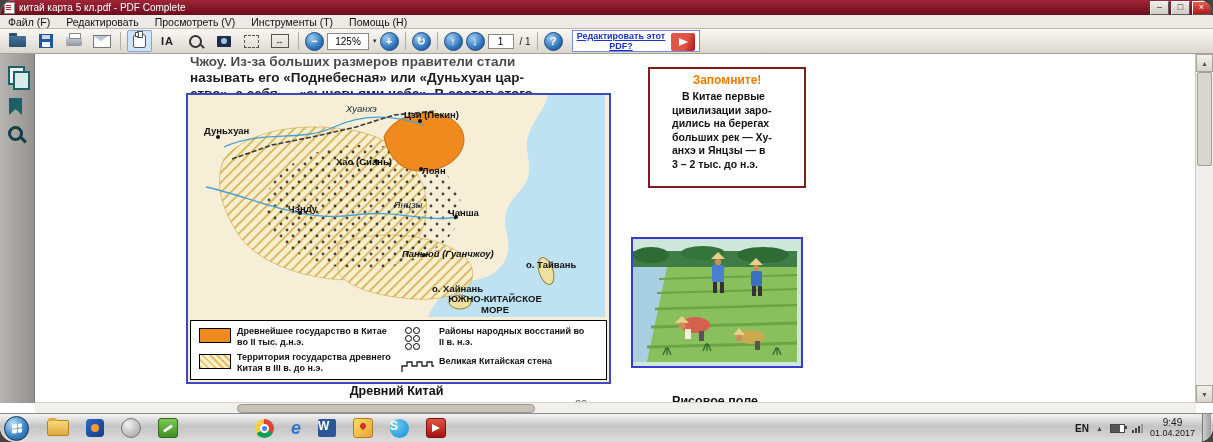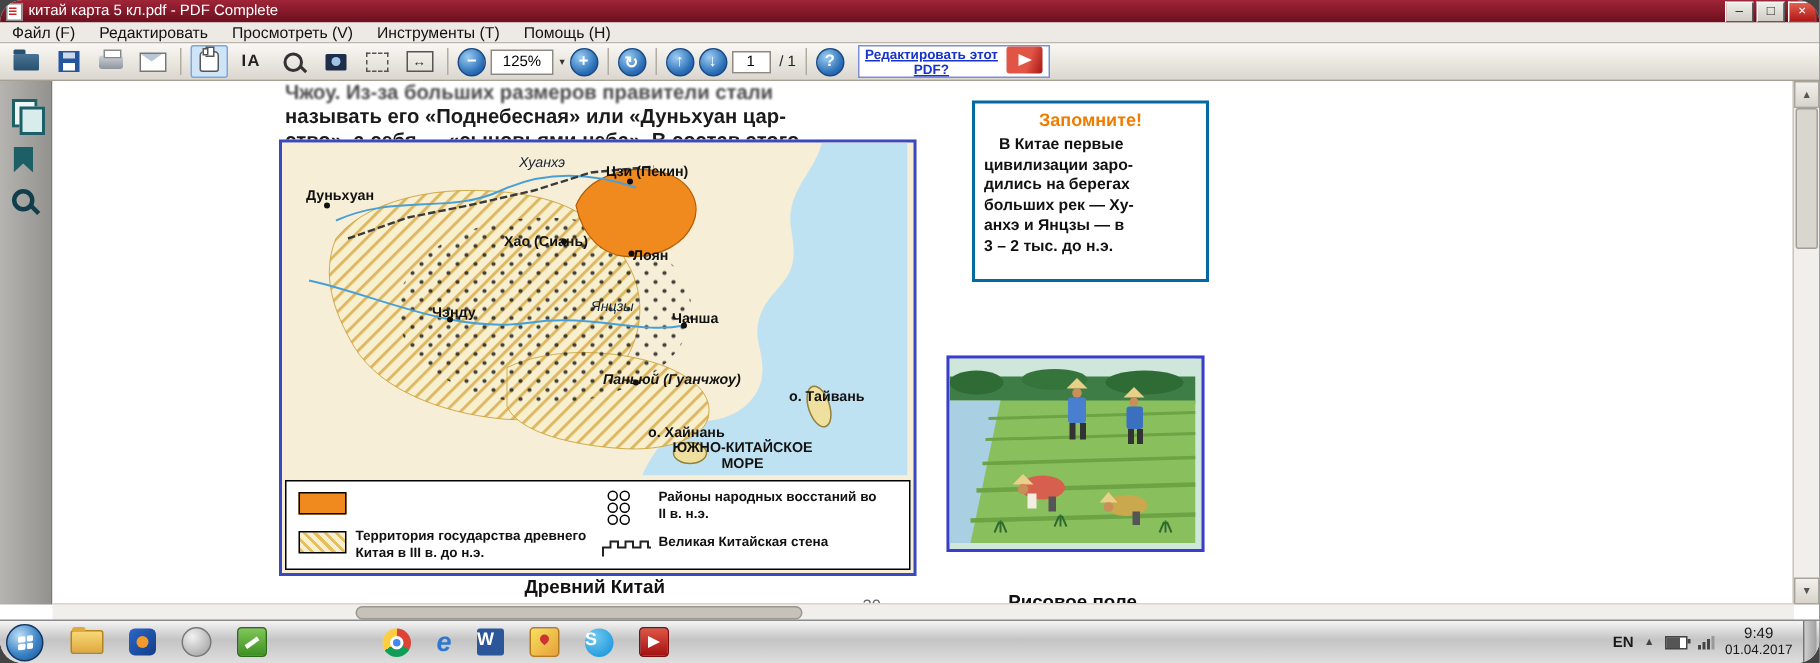--- a/index.html
+++ b/index.html
@@ -63,21 +63,21 @@
   .g-rot::after{content:"↻";}
   .g-up::after{content:"↑";}
   .g-down::after{content:"↓";}
   .g-help::after{content:"?";}
   .zoombox{height:15px;min-width:36px;background:#fff;border:1px solid #8d8a83;display:flex;align-items:center;
     justify-content:center;font-size:10px;padding:0 2px;}
   .dd-arrow{font-size:7px;color:#333;margin-left:1px;}
   .dd-arrow::after{content:"▾";}
   .page-input{width:24px;height:13px;border:1px solid #8d8a83;font-size:10px;text-align:center;padding:0;font-family:"Liberation Sans",sans-serif;}
   .page-total{font-size:10px;color:#222;margin-left:3px;}
-  .editlink{display:flex;align-items:flex-start;gap:6px;border:1px solid #7b8fd8;background:#fff;height:20px;padding:0 4px;margin-left:6px;}
+  .editlink{display:flex;align-items:flex-end;gap:6px;border:1px solid #7b8fd8;background:#fff;height:20px;padding:0 4px;margin-left:6px;}
   .editlink .txt{font-size:9px;font-weight:bold;color:#1733cc;text-decoration:underline;line-height:10px;text-align:center;}
   .editbadge{width:24px;height:18px;background:linear-gradient(110deg,#e05545 60%,#a81515);border-radius:2px;position:relative;}
   .editbadge::after{content:"";position:absolute;left:8px;top:5px;border-left:9px solid #fff;border-top:4px solid transparent;border-bottom:4px solid transparent;}
 
   
   .sidebar{position:absolute;left:0;top:54px;width:34px;bottom:39px;
     background:linear-gradient(90deg,#b6b4b0,#94928e);border-right:1px solid #7c7a76;}
   .pages-ico{position:absolute;left:8px;top:12px;width:13px;height:15px;background:#eef6f6;border:2px solid #1d5f66;}
   .pages-ico::after{content:"";position:absolute;left:3px;top:3px;width:13px;height:15px;background:#d8ecec;border:2px solid #1d5f66;}
   .bookmark-ico{position:absolute;left:9px;top:44px;width:13px;height:17px;background:#1d5f66;
@@ -111,21 +111,21 @@
   .leg-t1{left:46px;top:5px;width:152px;}
   .leg-t2{left:46px;top:31px;width:160px;}
   .leg-t3{left:248px;top:5px;width:150px;}
   .leg-t4{left:248px;top:35px;width:150px;}
   .leg-circles{position:absolute;left:214px;top:6px;display:grid;grid-template-columns:8px 8px;grid-auto-rows:8px;}
   .leg-circles i{width:5px;height:5px;border:1px solid #000;border-radius:50%;}
   .leg-wall{position:absolute;left:210px;top:38px;width:34px;height:12px;}
   .fig-caption{position:absolute;left:186px;top:384px;width:421px;text-align:center;font-size:12.5px;font-weight:bold;color:#111;}
 
   
-  .memo{position:absolute;left:648px;top:67px;width:158px;height:121px;border:2px solid #0369a1;background:#fff;padding:4px 6px;box-sizing:border-box;}
+  .memo{position:absolute;left:648px;top:67px;width:158px;height:121px;border:2px solid #7f1d1d;background:#fff;padding:4px 22px;box-sizing:border-box;}
   .memo-title{color:#f07c00;font-weight:bold;font-size:12px;text-align:center;margin-bottom:3px;}
   .memo-line{font-size:10.5px;font-weight:bold;line-height:13.5px;color:#111;}
   .memo-line.indent{padding-left:10px;}
 
   
   .rice{position:absolute;left:631px;top:237px;width:168px;height:127px;border:2px solid #3b3bcf;overflow:hidden;background:#cfe6da;}
   .rice-caption{position:absolute;left:631px;top:368px;width:168px;text-align:center;font-size:12.5px;font-weight:bold;color:#111;margin-top:26px;}
 
   .pagenum{position:absolute;left:575px;top:398px;font-size:11px;color:#666;}
 
@@ -319,20 +319,21 @@
       <span class="mlbl ml-5">Чэнду</span>
       <span class="mlbl riv ml-6">Янцзы</span>
       <span class="mlbl ml-7">Чанша</span>
       <span class="mlbl ml-8">Паньюй (Гуанчжоу)</span>
       <span class="mlbl ml-9">о. Тайвань</span>
       <span class="mlbl ml-10">о. Хайнань</span>
       <span class="mlbl ml-11">ЮЖНО-КИТАЙСКОЕ МОРЕ</span>
     </div>
     <div class="legend">
       <span class="leg-sw1"></span>
+      <span class="leg-txt leg-t1">Древнейшее  государство в Китае  во II тыс. д.н.э.</span>
       <span class="leg-sw2"></span>
       <span class="leg-txt leg-t2">Территория государства древнего Китая в III в. до н.э.</span>
       <span class="leg-circles">
           <i></i>
           <i></i>
           <i></i>
           <i></i>
           <i></i>
           <i></i>
         </span>

